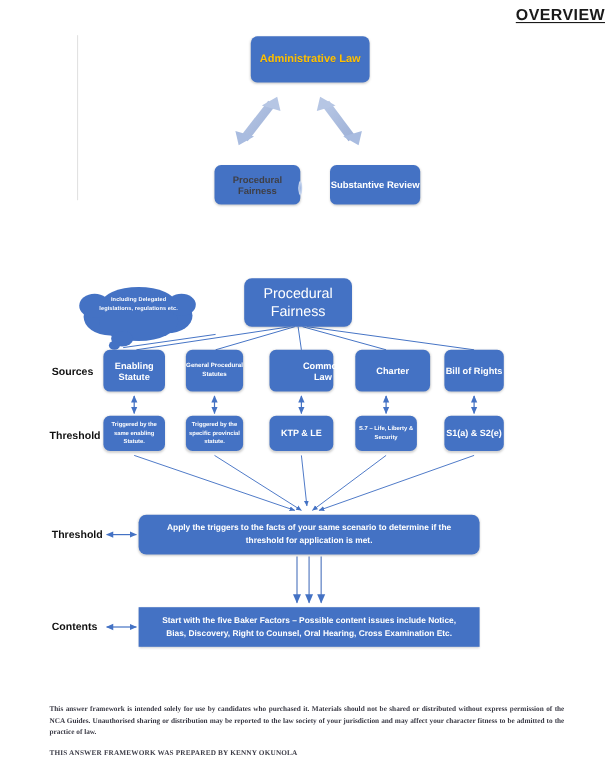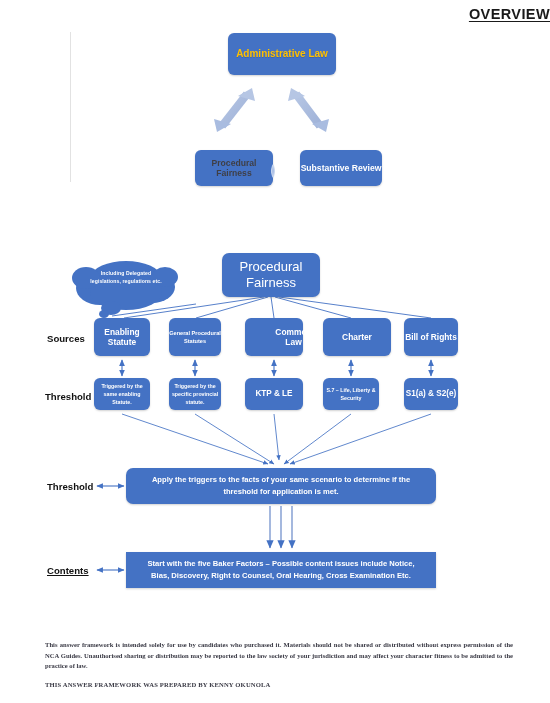--- a/index.html
+++ b/index.html
@@ -103,21 +103,21 @@
     padding:0 12px;line-height:1.55;
   }
 
   .rowlabel{
     font-size:9.6px;font-weight:700;color:#111111;
     white-space:nowrap;
   }
   #lbl-sources{left:47px;top:333px;}
   #lbl-triggers{left:45px;top:391px;}
   #lbl-threshold{left:47px;top:481px;}
-  #lbl-contents{left:47px;top:565px;text-decoration:underline;}
+  #lbl-contents{left:47px;top:565px;}
 
   
   #disclaimer{
     left:45px;top:640px;width:468px;
     font-family:"Liberation Serif", serif;
     font-size:6.6px;line-height:1.62;color:#3b3b46;
     text-align:justify;font-weight:700;
   }
   #prepared-by{
     left:45px;top:681px;width:460px;

